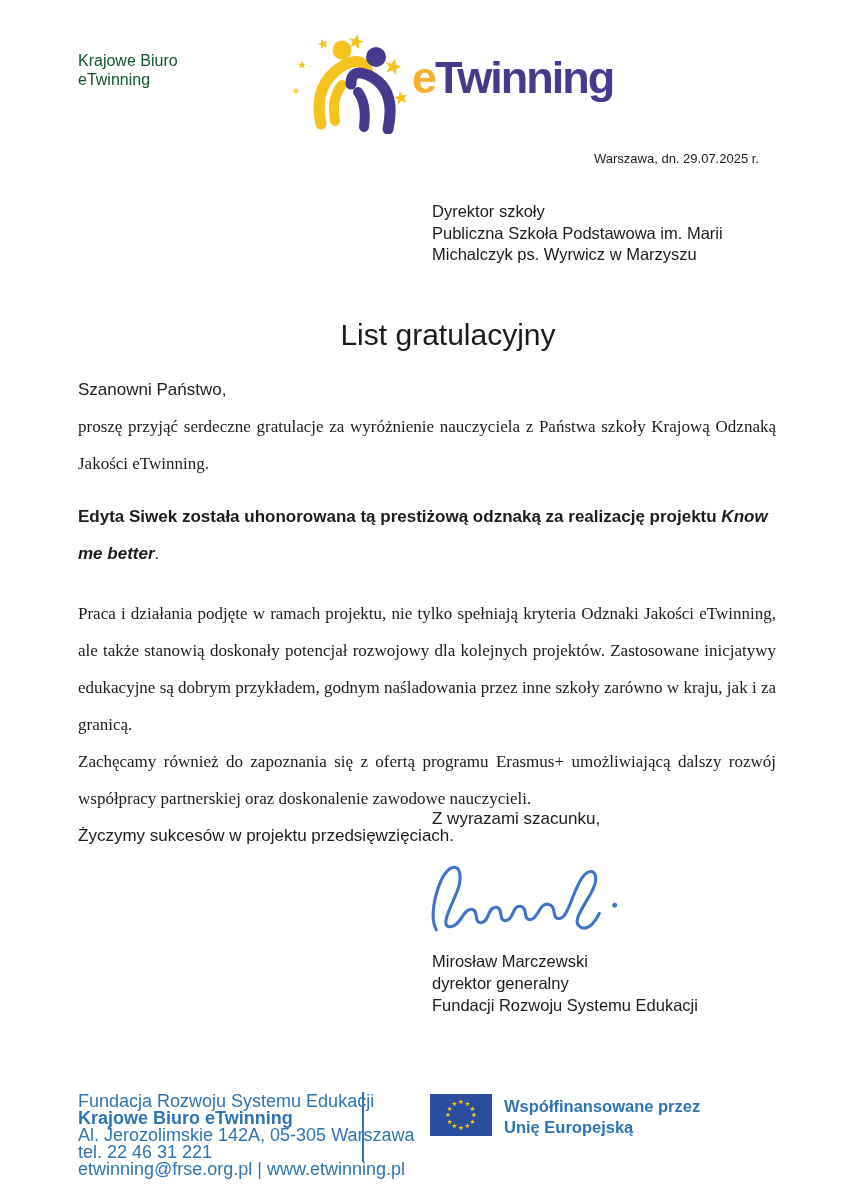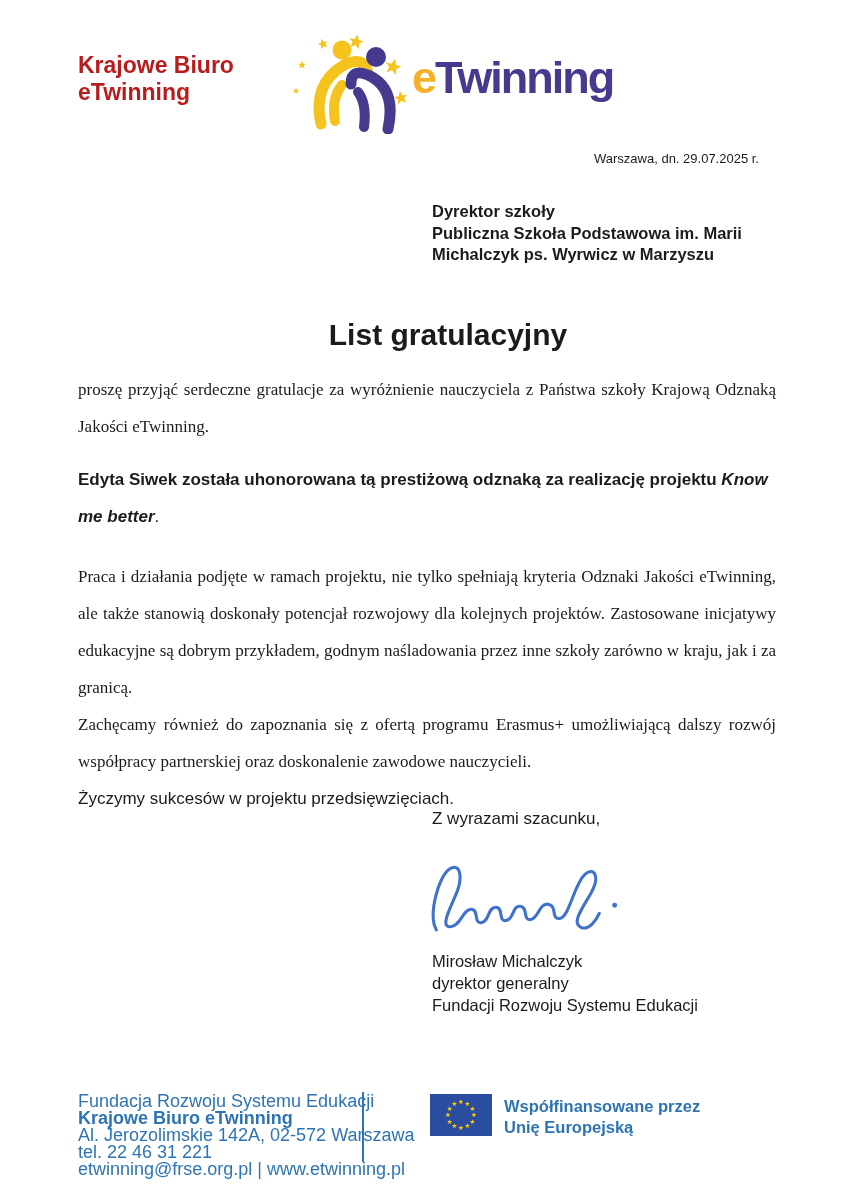--- a/index.html
+++ b/index.html
@@ -13,24 +13,24 @@
     margin: 0 auto;
     background: #ffffff;
     color: #1b1b1b;
     overflow: hidden;
   }
 
   
   .org-name {
     position: absolute;
     left: 78px; top: 52px;
-    font-size: 23px;
+    font-size: 16px;
     line-height: 1.18;
-    font-weight: 700;
-    color: #b91c1c;
+    font-weight: 400;
+    color: #14532d;
   }
   .logo-figures {
     position: absolute;
     left: 292px; top: 32px;
     width: 135px; height: 102px;
   }
   .wordmark {
     position: absolute;
     left: 412px; top: 52px;
     font-size: 45px;
@@ -44,29 +44,29 @@
   
   .date-line {
     position: absolute;
     top: 151px; right: 91px;
     font-size: 13px;
   }
   .recipient {
     position: absolute;
     left: 432px; top: 201px;
     font-size: 16.5px;
-    font-weight: 700;
+    font-weight: 400;
     line-height: 21.5px;
   }
   .letter-title {
     position: absolute;
     left: 0; right: 0; top: 318px;
     text-align: center;
     font-size: 30px;
-    font-weight: 700;
+    font-weight: 400;
     padding-left: 46px;
   }
 
   
   .letter-body {
     position: absolute;
     left: 78px; top: 371px;
     width: 698px;
     font-size: 17px;
     line-height: 37px;
@@ -162,46 +162,47 @@
 
   <div class="recipient">
     <div>Dyrektor szkoły</div>
     <div>Publiczna Szkoła Podstawowa im. Marii</div>
     <div>Michalczyk ps. Wyrwicz w Marzyszu</div>
   </div>
 
   <h1 class="letter-title">List gratulacyjny</h1>
 
   <div class="letter-body">
+    <p>Szanowni Państwo,</p>
     <p class="p-justify">proszę przyjąć serdeczne gratulacje za wyróżnienie nauczyciela z Państwa szkoły Krajową Odznaką Jakości eTwinning.</p>
     <p class="p-gap-sm"><span class="bold">Edyta Siwek została uhonorowana tą prestiżową odznaką za realizację projektu </span><span class="bold-italic">Know me better</span><span>.</span></p>
     <p class="p-justify p-gap-md">Praca i działania podjęte w ramach projektu, nie tylko spełniają kryteria Odznaki Jakości eTwinning, ale także stanowią doskonały potencjał rozwojowy dla kolejnych projektów. Zastosowane inicjatywy edukacyjne są dobrym przykładem, godnym naśladowania przez inne szkoły zarówno w kraju, jak i za granicą.</p>
     <p class="p-justify">Zachęcamy również do zapoznania się z ofertą programu Erasmus+ umożliwiającą dalszy rozwój współpracy partnerskiej oraz doskonalenie zawodowe nauczycieli.</p>
     <p>Życzymy sukcesów w projektu przedsięwzięciach.</p>
   </div>
 
   <div class="closing">Z wyrazami szacunku,</div>
 
   <div class="signature-wrap">
     <svg viewBox="0 0 200 80" width="205" height="82" aria-hidden="true">
       <path d="M12 72 C 4 58, 14 18, 26 12 C 36 7, 38 22, 31 38 C 24 54, 16 70, 26 69 C 36 68, 38 52, 46 52 C 54 52, 48 66, 56 65 C 64 64, 62 50, 70 50 C 78 50, 72 64, 80 63 C 88 62, 86 48, 94 49 C 102 50, 96 63, 104 62 C 112 61, 112 46, 121 47 C 130 48, 124 62, 132 61 C 142 60, 146 28, 157 18 C 166 10, 172 20, 163 36 C 154 52, 143 66, 154 70 C 161 72, 168 63, 171 56" fill="none" stroke="#3f72c8" stroke-width="3" stroke-linecap="round"></path>
       <circle cx="186" cy="48" r="2.4" fill="#3f72c8"></circle>
     </svg>
   </div>
 
   <div class="signer">
-    <div>Mirosław Michalczyk</div>
+    <div>Mirosław Marczewski</div>
     <div>dyrektor generalny</div>
     <div>Fundacji Rozwoju Systemu Edukacji</div>
   </div>
 
   <div class="footer-left">
     <div>Fundacja Rozwoju Systemu Edukacji</div>
     <div class="bold-line">Krajowe Biuro eTwinning</div>
-    <div>Al. Jerozolimskie 142A, 02-572 Warszawa</div>
+    <div>Al. Jerozolimskie 142A, 05-305 Warszawa</div>
     <div>tel. 22 46 31 221</div>
     <div>etwinning@frse.org.pl  |  www.etwinning.pl</div>
   </div>
 
   <div class="footer-divider"></div>
 
   <svg class="eu-flag" viewBox="0 0 62 42" aria-hidden="true">
     <rect x="0" y="0" width="62" height="42" fill="#2a4d9f"></rect>
     <g fill="#ffcc00" font-size="6.5" text-anchor="middle" font-family="DejaVu Sans, sans-serif">
       <text x="31" y="10">★</text>

